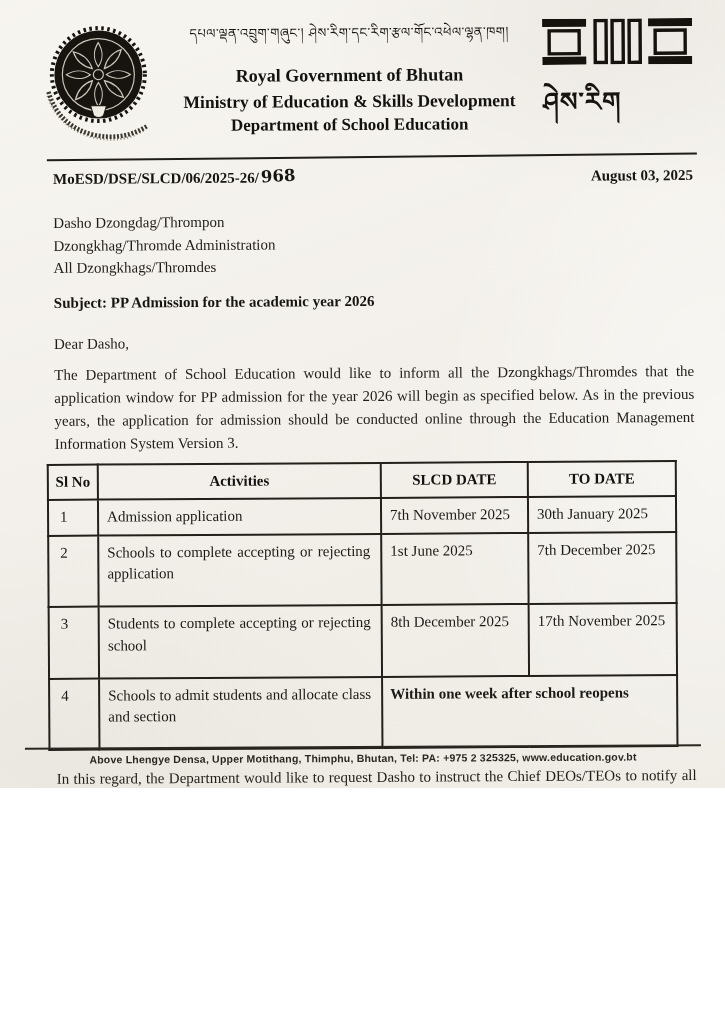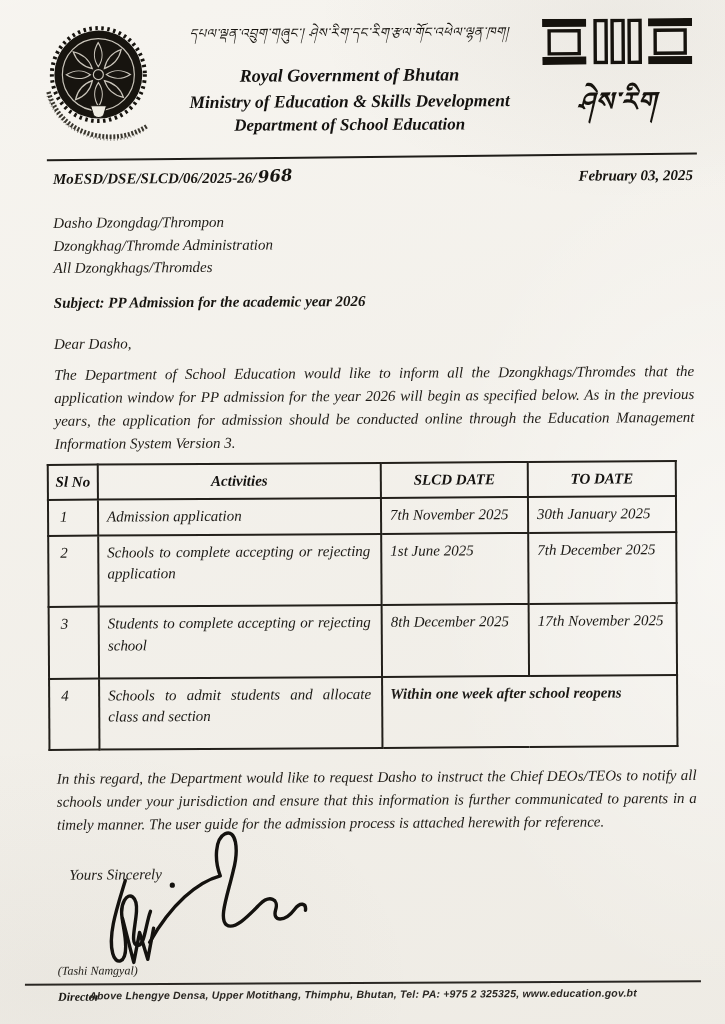--- a/index.html
+++ b/index.html
@@ -1,43 +1,42 @@
 <!DOCTYPE html>
 <html><head>
 <meta charset="utf-8">
 <style>
   * { margin:0; padding:0; box-sizing:border-box; }
   html,body { width:725px; height:1024px; }
   body { font-family:"Liberation Serif","DejaVu Serif",serif; color:#201d18; }
 
   .page {
-    position:relative; width:725px; height:1024px; overflow:hidden;
+    position:relative; width:725px; height:788px; overflow:hidden;
     background-color:#f3f0e9;
     background-image:
       radial-gradient(ellipse 500px 300px at 85% 2%, rgba(120,110,95,0.07), transparent 60%),
       radial-gradient(ellipse 600px 400px at 8% 96%, rgba(120,110,95,0.05), transparent 60%),
       radial-gradient(ellipse 420px 620px at 100% 55%, rgba(255,255,255,0.45), transparent 70%),
       linear-gradient(160deg, rgba(255,255,255,0.30), rgba(0,0,0,0.02));
-    font-style: italic;
   }
 
   .letter { position:relative; padding:16px 30px 0 55px; transform:rotate(-0.35deg); }
 
   
   .header { display:flex; align-items:flex-start; }
   .emblem { flex:0 0 auto; margin:4px 6px 0 -14px; }
   .head-center { flex:1 1 auto; text-align:center; padding-top:2px; min-width:0; }
   .dzongkha {
     font-family:"DejaVu Sans",sans-serif; font-size:13px; color:#17140f;
     white-space:nowrap; overflow:hidden; margin-bottom:8px; letter-spacing:0.5px;
   }
   .t1 { font-size:18px; font-weight:bold; color:#141210; line-height:1.42; }
   .t2 { font-size:17.5px; font-weight:bold; color:#141210; line-height:1.42; }
   .t3 { font-size:17px;  font-weight:bold; color:#141210; line-height:1.42; }
-  .head-logo { flex:0 0 150px; text-align:center; padding-top:4px; margin-left:4px; }
+  .head-logo { flex:0 0 150px; padding-top:4px; margin-left:4px; }
   .logo-text { font-family:"DejaVu Sans",sans-serif; font-size:26px; font-weight:bold;
                color:#17140f; margin-top:4px; letter-spacing:1px; white-space:nowrap; overflow:hidden; }
 
   .rule { margin:9px -4px 0 -6px; border-top:2.5px solid #1f1d19; transform:rotate(-0.25deg); }
 
   
   .ref-row { display:flex; justify-content:space-between; align-items:baseline; margin-top:9px;
              font-size:15px; font-weight:bold; color:#171511; }
   .hand { display:inline-block; font-family:"DejaVu Serif",serif; font-size:16.5px;
           transform:rotate(-3deg) translateY(-1px); margin-left:2px; }
@@ -127,21 +126,21 @@
         <div class="logo-text">ཤེས་རིག</div>
       </div>
     </div>
 
     <div class="rule"></div>
 
     <div class="ref-row">
       <div>
         <span>MoESD/DSE/SLCD/06/2025-26/</span><span class="hand">968</span>
       </div>
-      <div>February 03, 2025</div>
+      <div>August 03, 2025</div>
     </div>
 
     <div class="recipient">
       <span>Dasho Dzongdag/Thrompon</span>
       <span>Dzongkhag/Thromde Administration</span>
       <span>All Dzongkhags/Thromdes</span>
     </div>
 
     <div class="subject">Subject: PP Admission for the academic year 2026</div>
 

